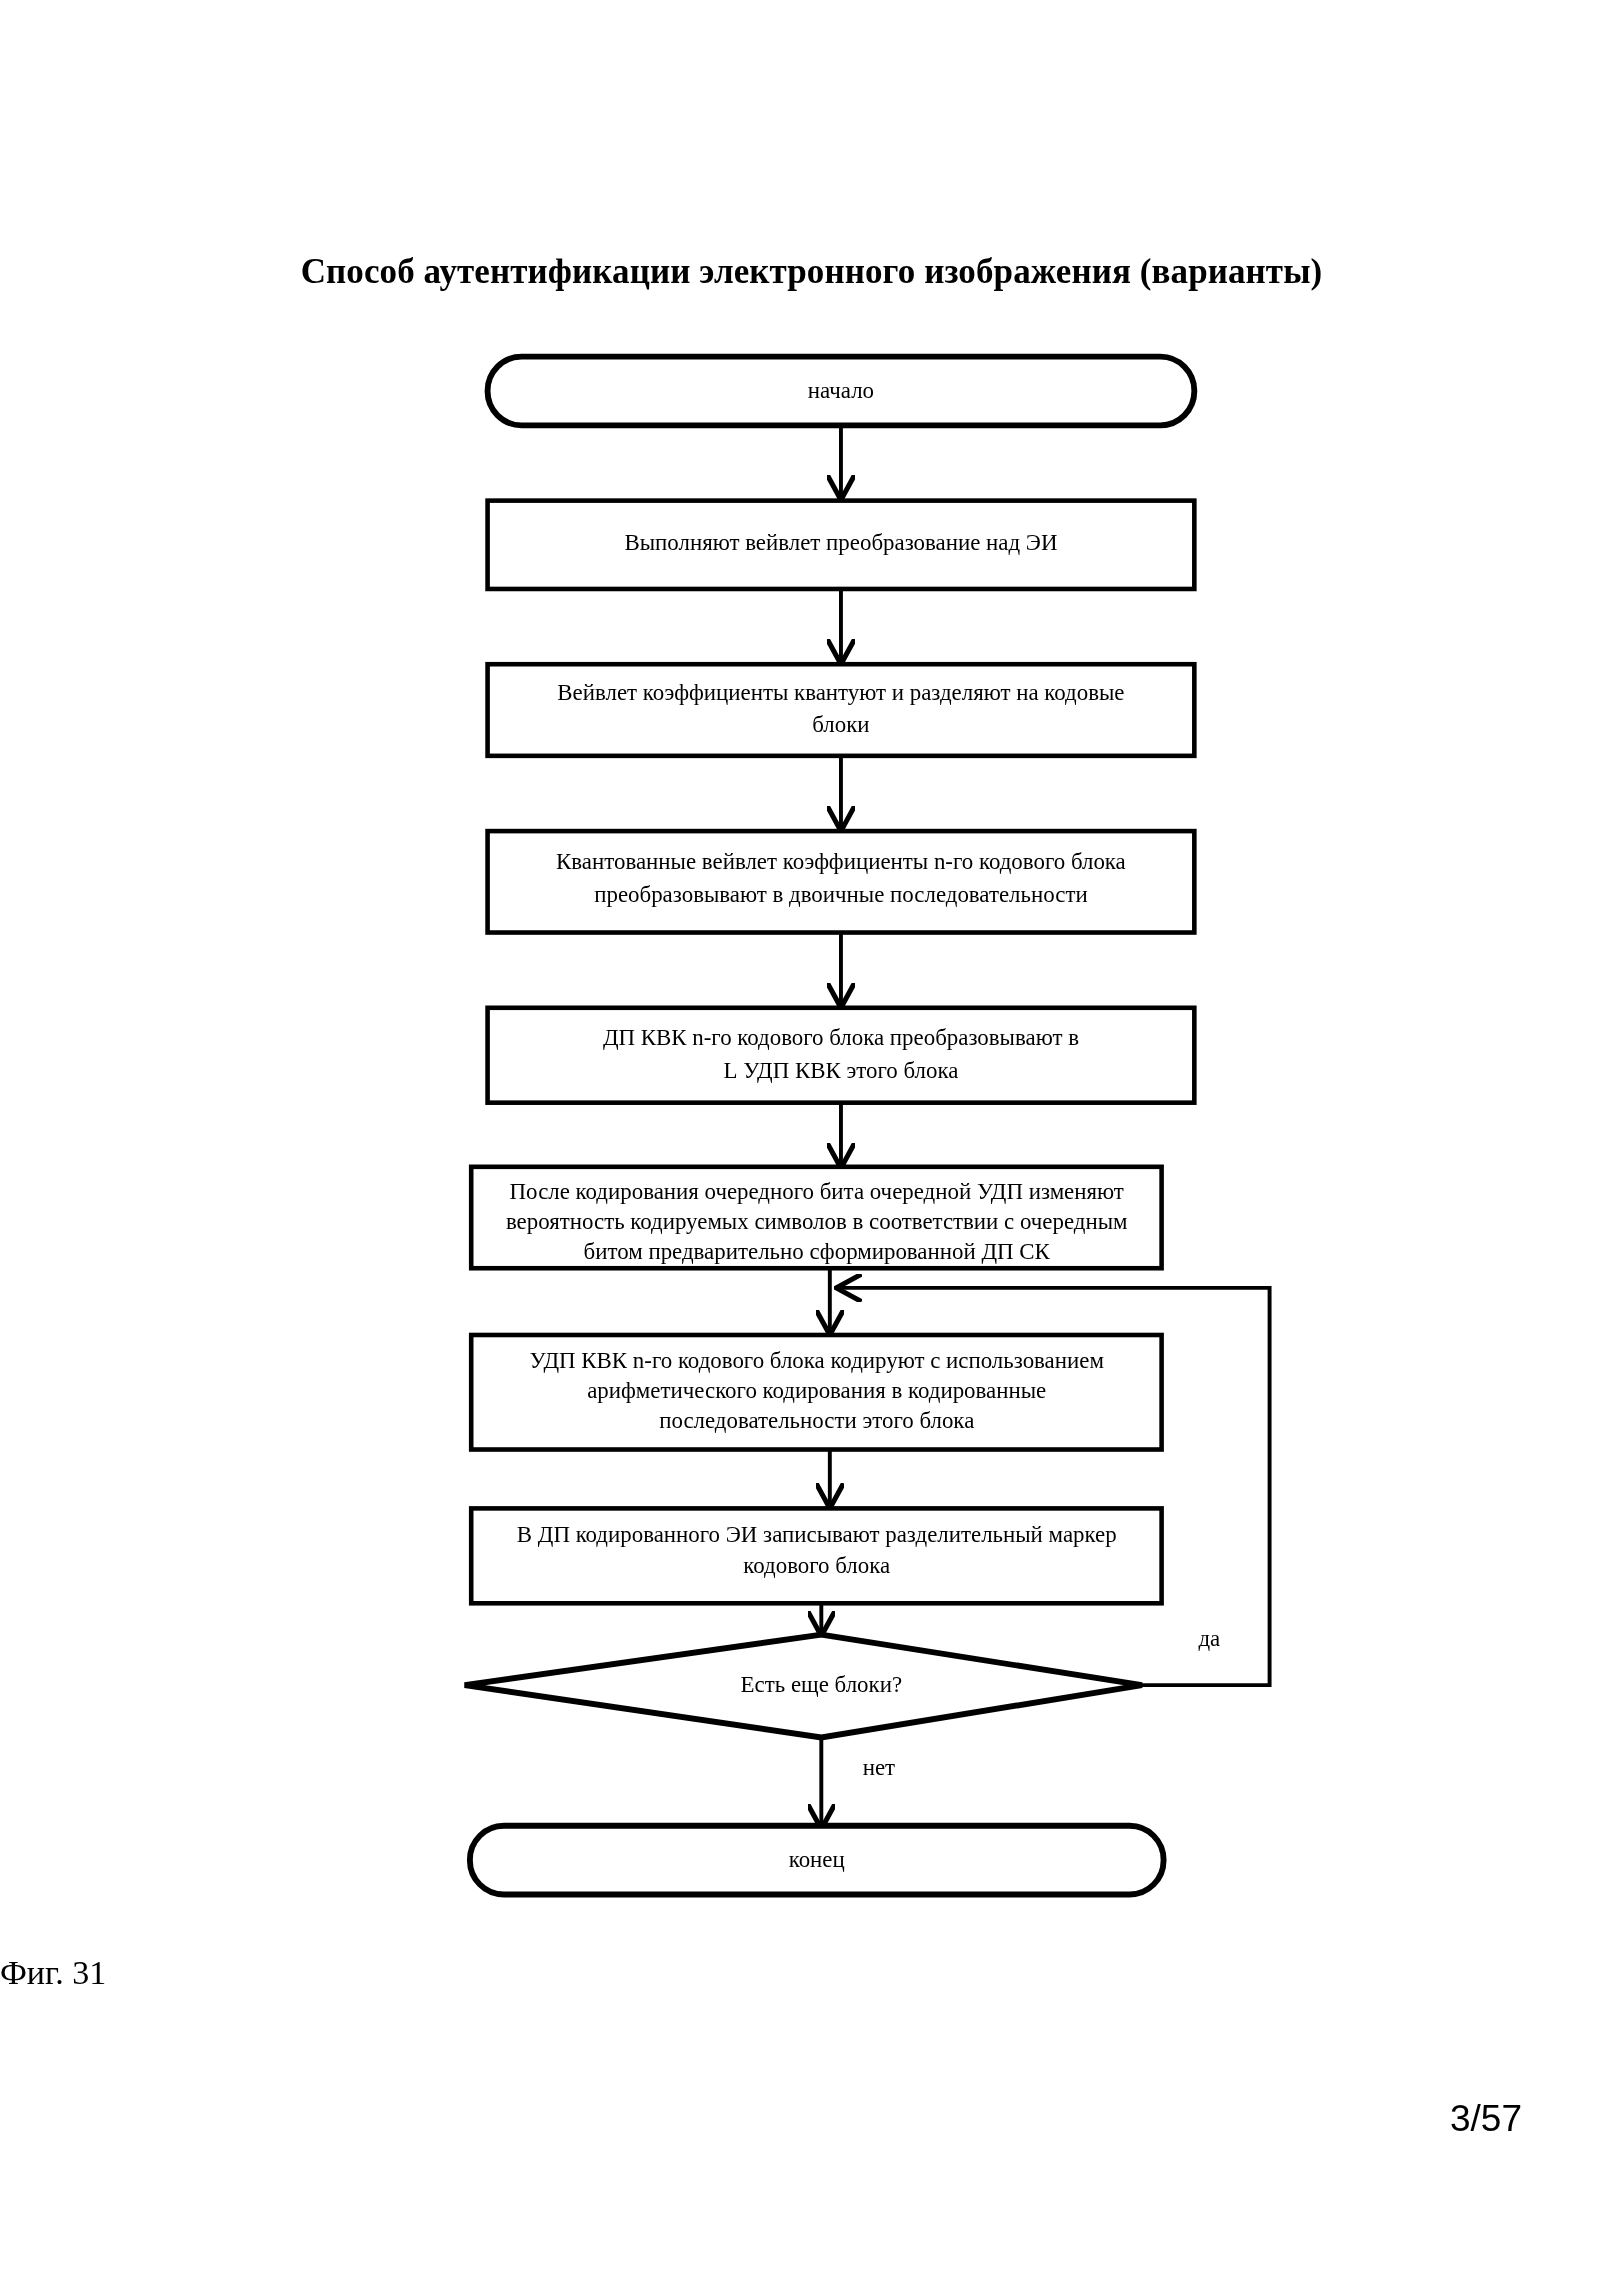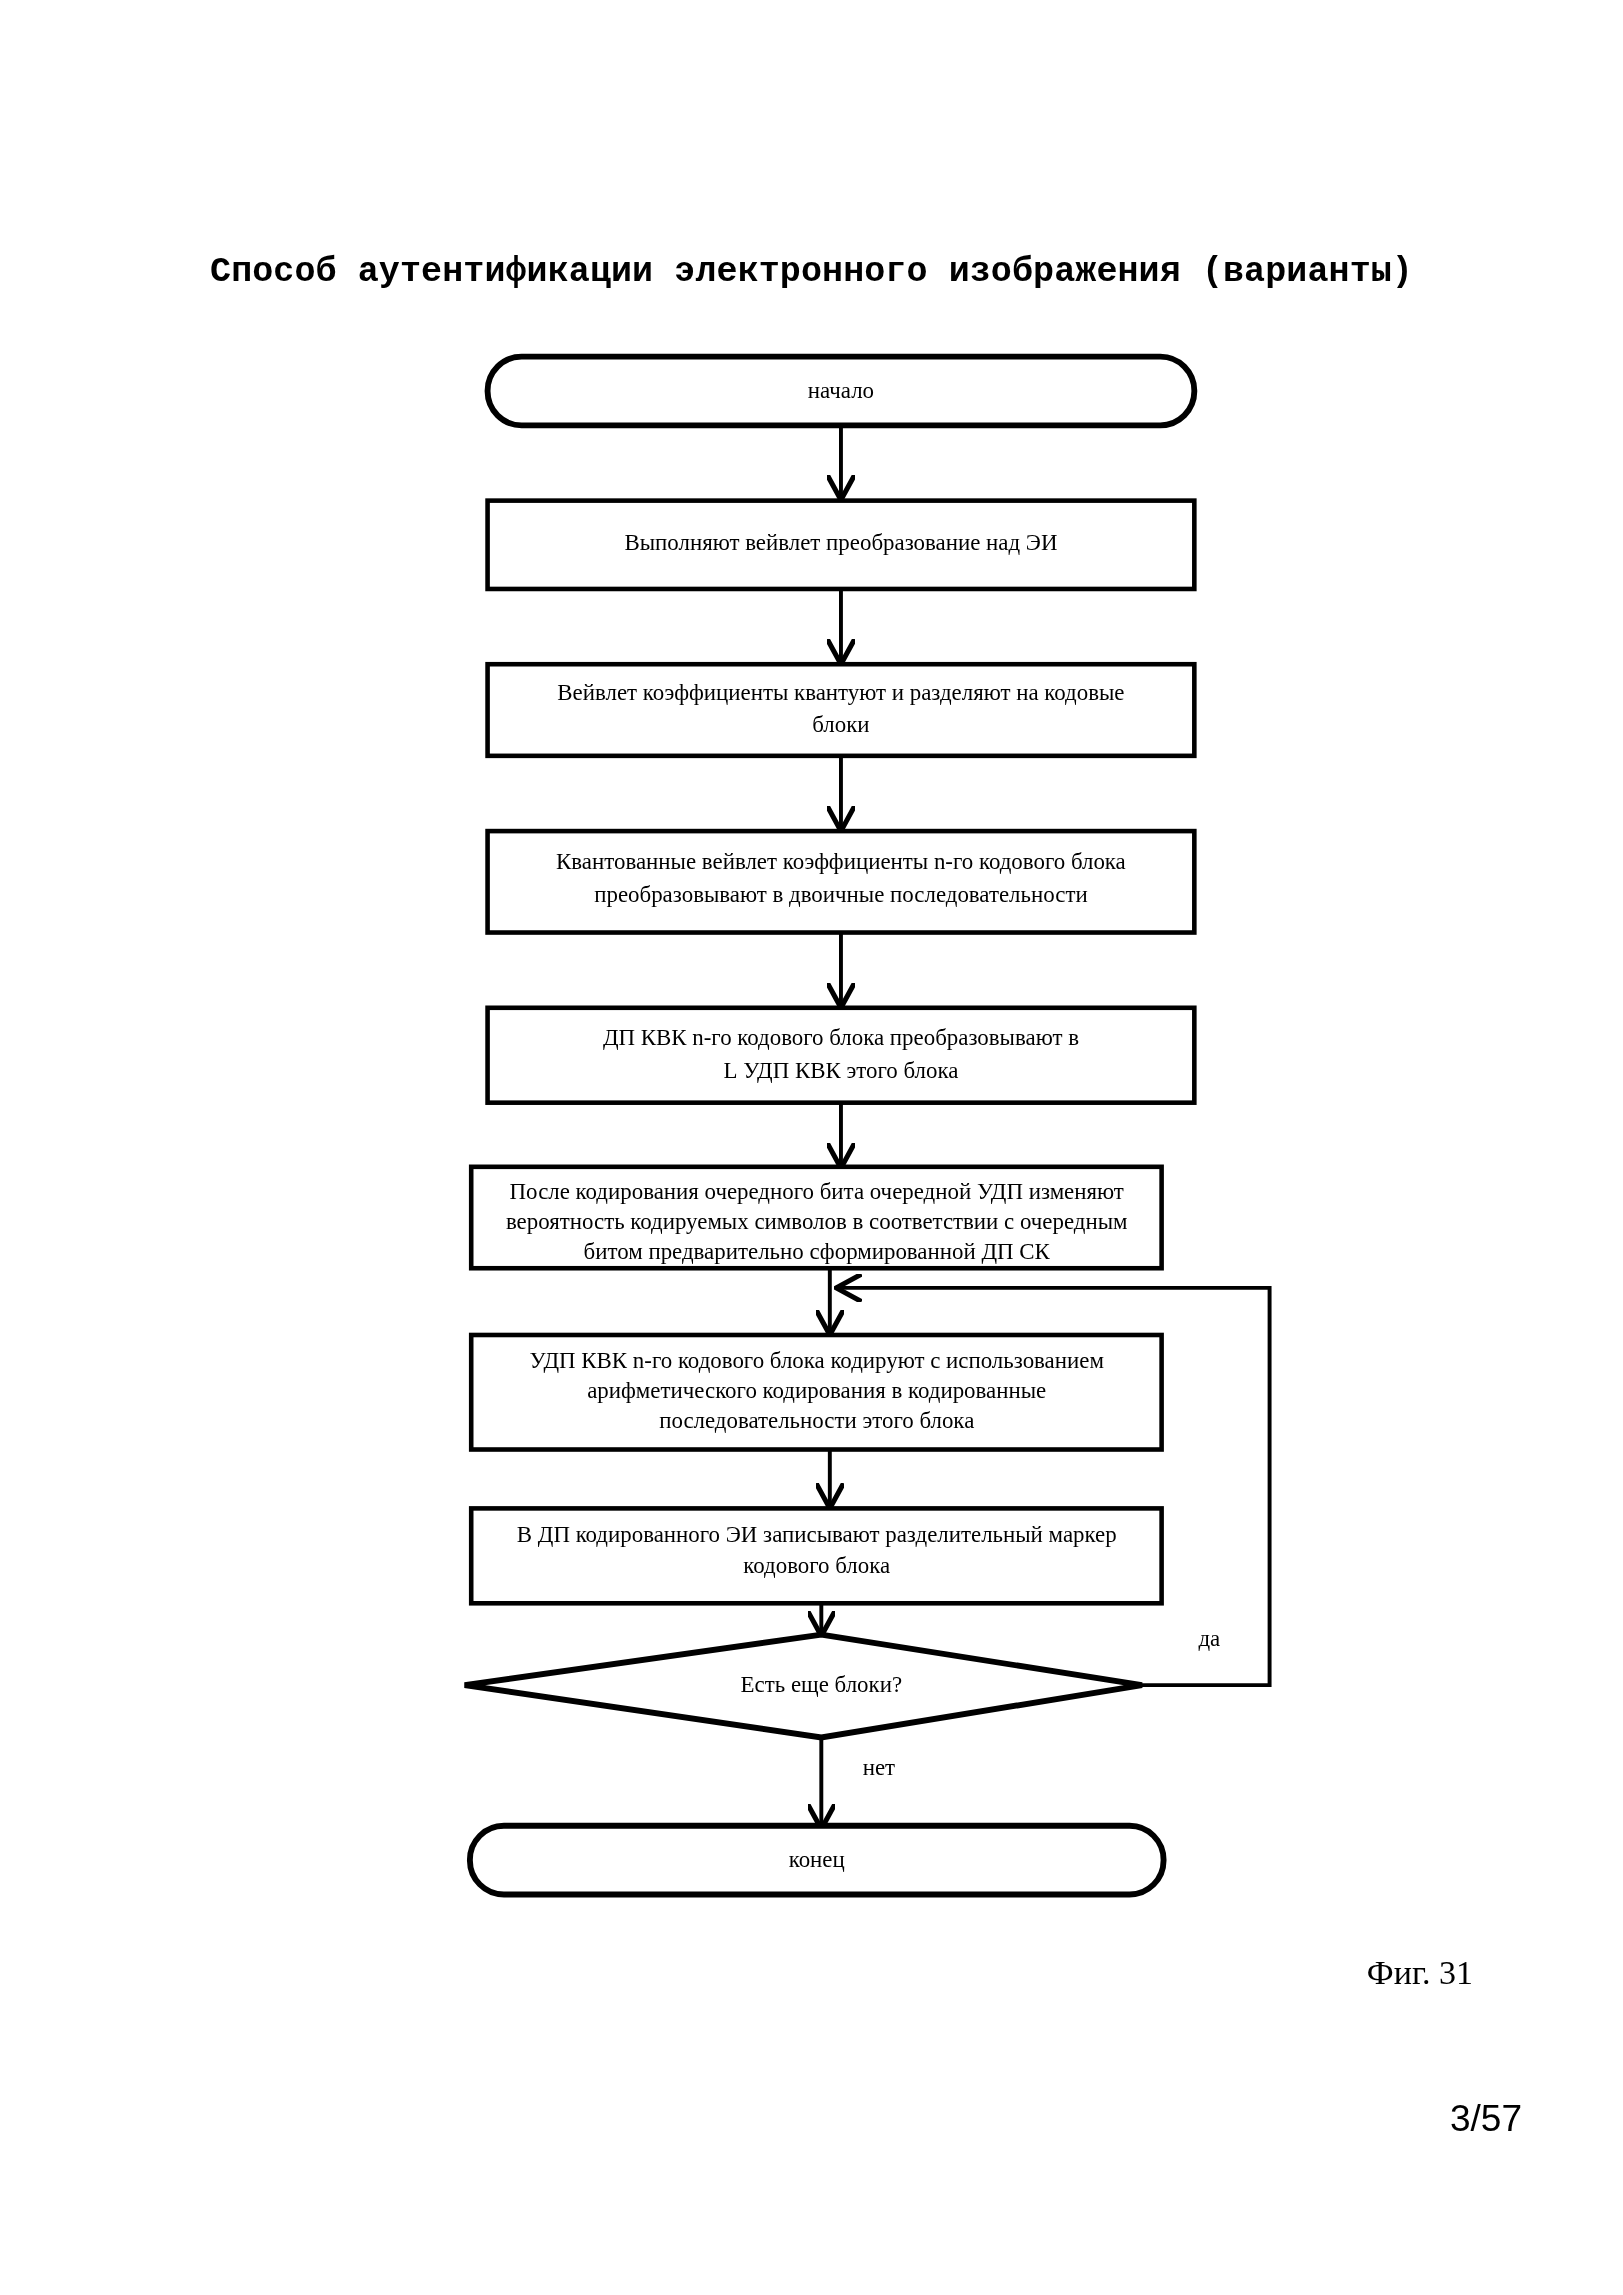--- a/index.html
+++ b/index.html
@@ -23,21 +23,21 @@
     background: #ffffff;
   }
 
   
   #doc-title {
     position: absolute;
     left: 0;
     top: 252px;
     width: 1623px;
     text-align: center;
-    font-family: Liberation Mono, monospace;
+    font-family: Liberation Serif, serif;
     font-weight: bold;
     font-size: 35px;
     letter-spacing: 0.1px;
     white-space: nowrap;
   }
 
   
   #flowchart {
     position: absolute;
     left: 0;
@@ -80,21 +80,21 @@
     stroke: #000000;
     stroke-width: 6;
   }
 
   
   #figure-caption {
     position: absolute;
     left: 0;
     top: 1954px;
     width: 1473px;
-    text-align: right;
+    text-align: left;
     font-family: "Liberation Serif", "DejaVu Serif", serif;
     font-size: 34px;
   }
   #page-number {
     position: absolute;
     right: 101px;
     top: 2098px;
     font-family: "Liberation Sans", "DejaVu Sans", sans-serif;
     font-size: 37px;
   }

